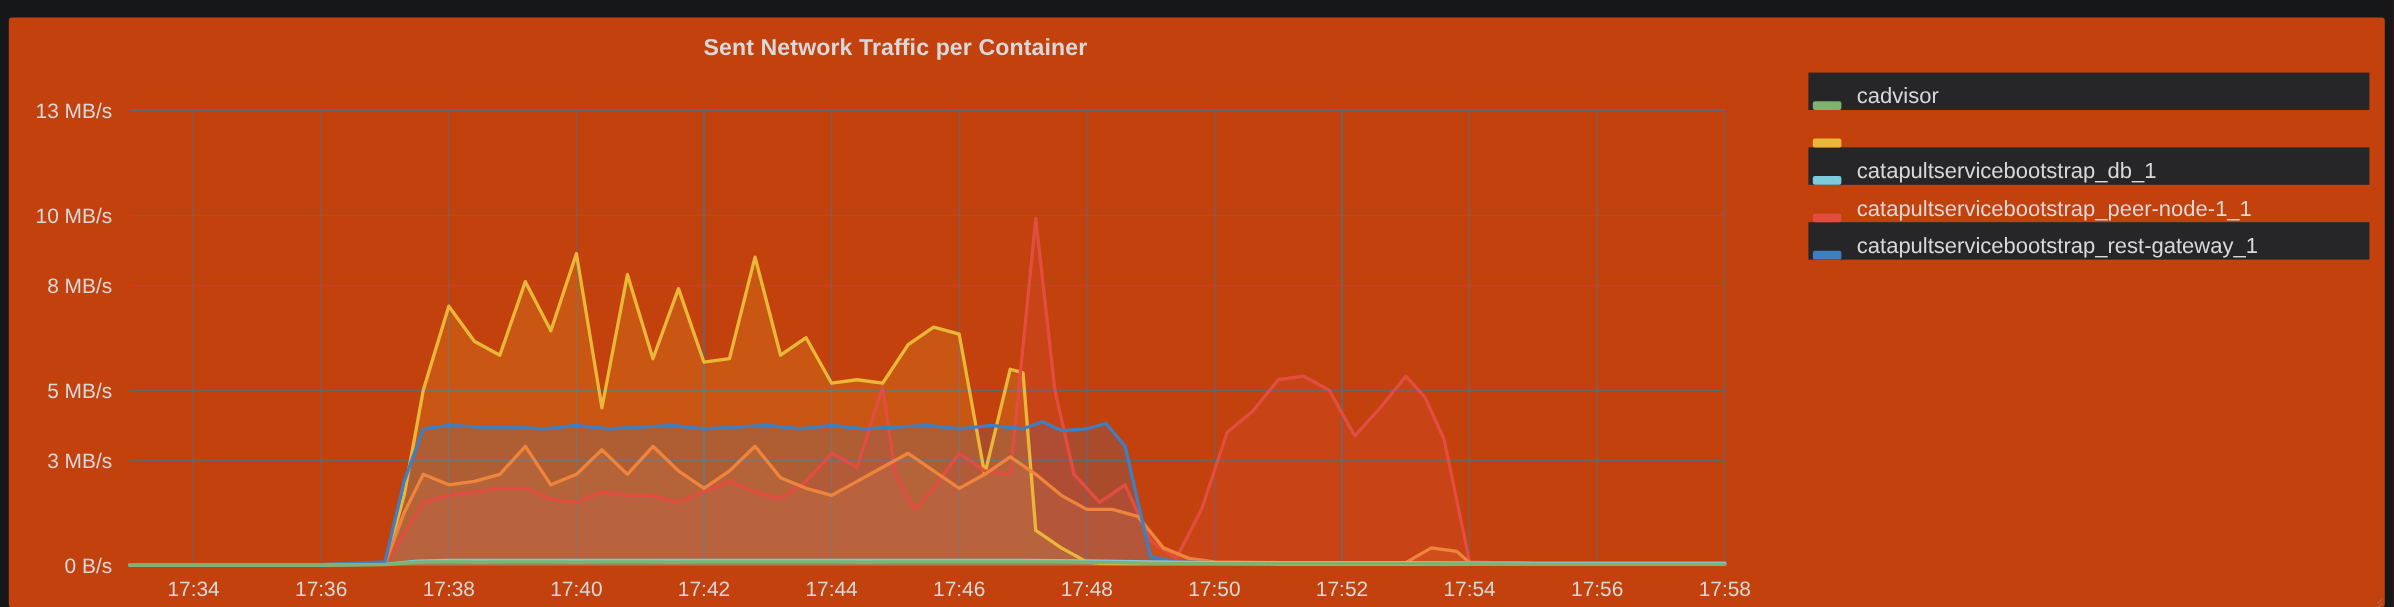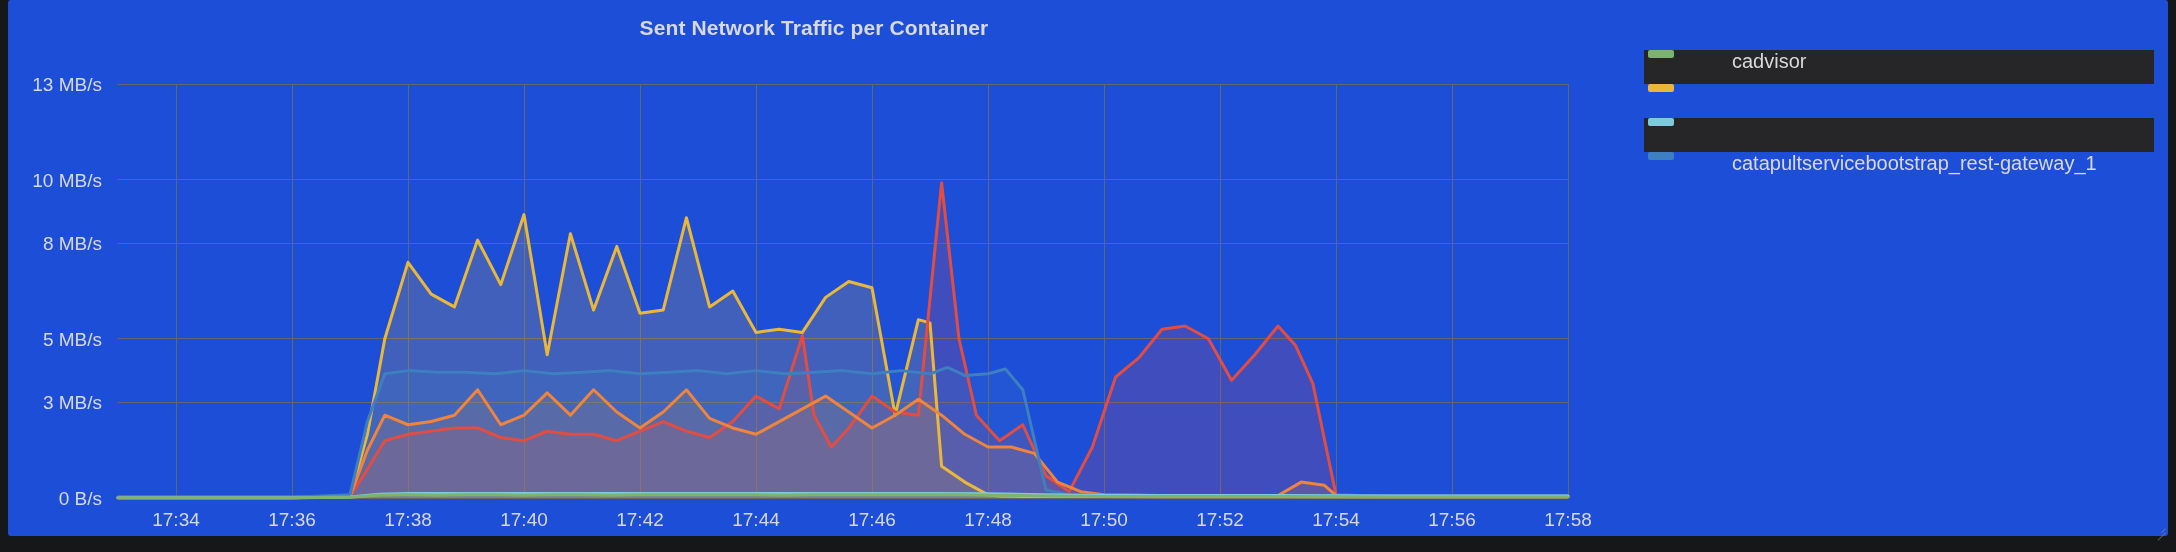--- a/index.html
+++ b/index.html
@@ -7,24 +7,24 @@
     padding: 0;
     background: #161719;
     width: 2176px;
     height: 552px;
     overflow: hidden;
     font-family: "Liberation Sans", sans-serif;
   }
   #panel {
     position: absolute;
     left: 8px;
-    top: 0;
+    top: 16px;
     width: 2160px;
     height: 536px;
-    background: #1d4ed8;
+    background: #c2410c;
     border-radius: 3px;
     box-sizing: border-box;
   }
   #panel-title {
     position: absolute;
     top: 16px;
     left: 0;
     width: 1612px;
     text-align: center;
     color: #d8d9da;
@@ -59,25 +59,24 @@
   }
   
   #legend {
     position: absolute;
     left: 1636px;
     top: 50px;
     width: 510px;
   }
   .legend-item {
     display: flex;
-    align-items: flex-start;
+    align-items: flex-end;
     height: 34px;
     padding-left: 4px;
     box-sizing: border-box;
-    gap: 44px;
   }
   .legend-item:nth-child(odd) {
     background: #262628;
   }
   .legend-swatch {
     width: 26px;
     height: 8px;
     border-radius: 2px;
     flex: 0 0 auto;
     margin-right: 14px;
@@ -172,20 +171,25 @@
   <div id="legend">
       <div class="legend-item">
         <span class="legend-swatch" style="background: rgb(126, 178, 109);"></span>
         <span class="legend-label">cadvisor</span>
       </div>
       <div class="legend-item">
         <span class="legend-swatch" style="background: rgb(234, 184, 57);"></span>
       </div>
       <div class="legend-item">
         <span class="legend-swatch" style="background: rgb(127, 201, 221);"></span>
+        <span class="legend-label">catapultservicebootstrap_db_1</span>
+      </div>
+      <div class="legend-item">
+        <span class="legend-swatch" style="background: rgb(226, 77, 66);"></span>
+        <span class="legend-label">catapultservicebootstrap_peer-node-1_1</span>
       </div>
       <div class="legend-item">
         <span class="legend-swatch" style="background: rgb(62, 127, 193);"></span>
         <span class="legend-label">catapultservicebootstrap_rest-gateway_1</span>
       </div>
     </div>
 
   <div id="resize-handle">
     <i></i>
       <i></i>

